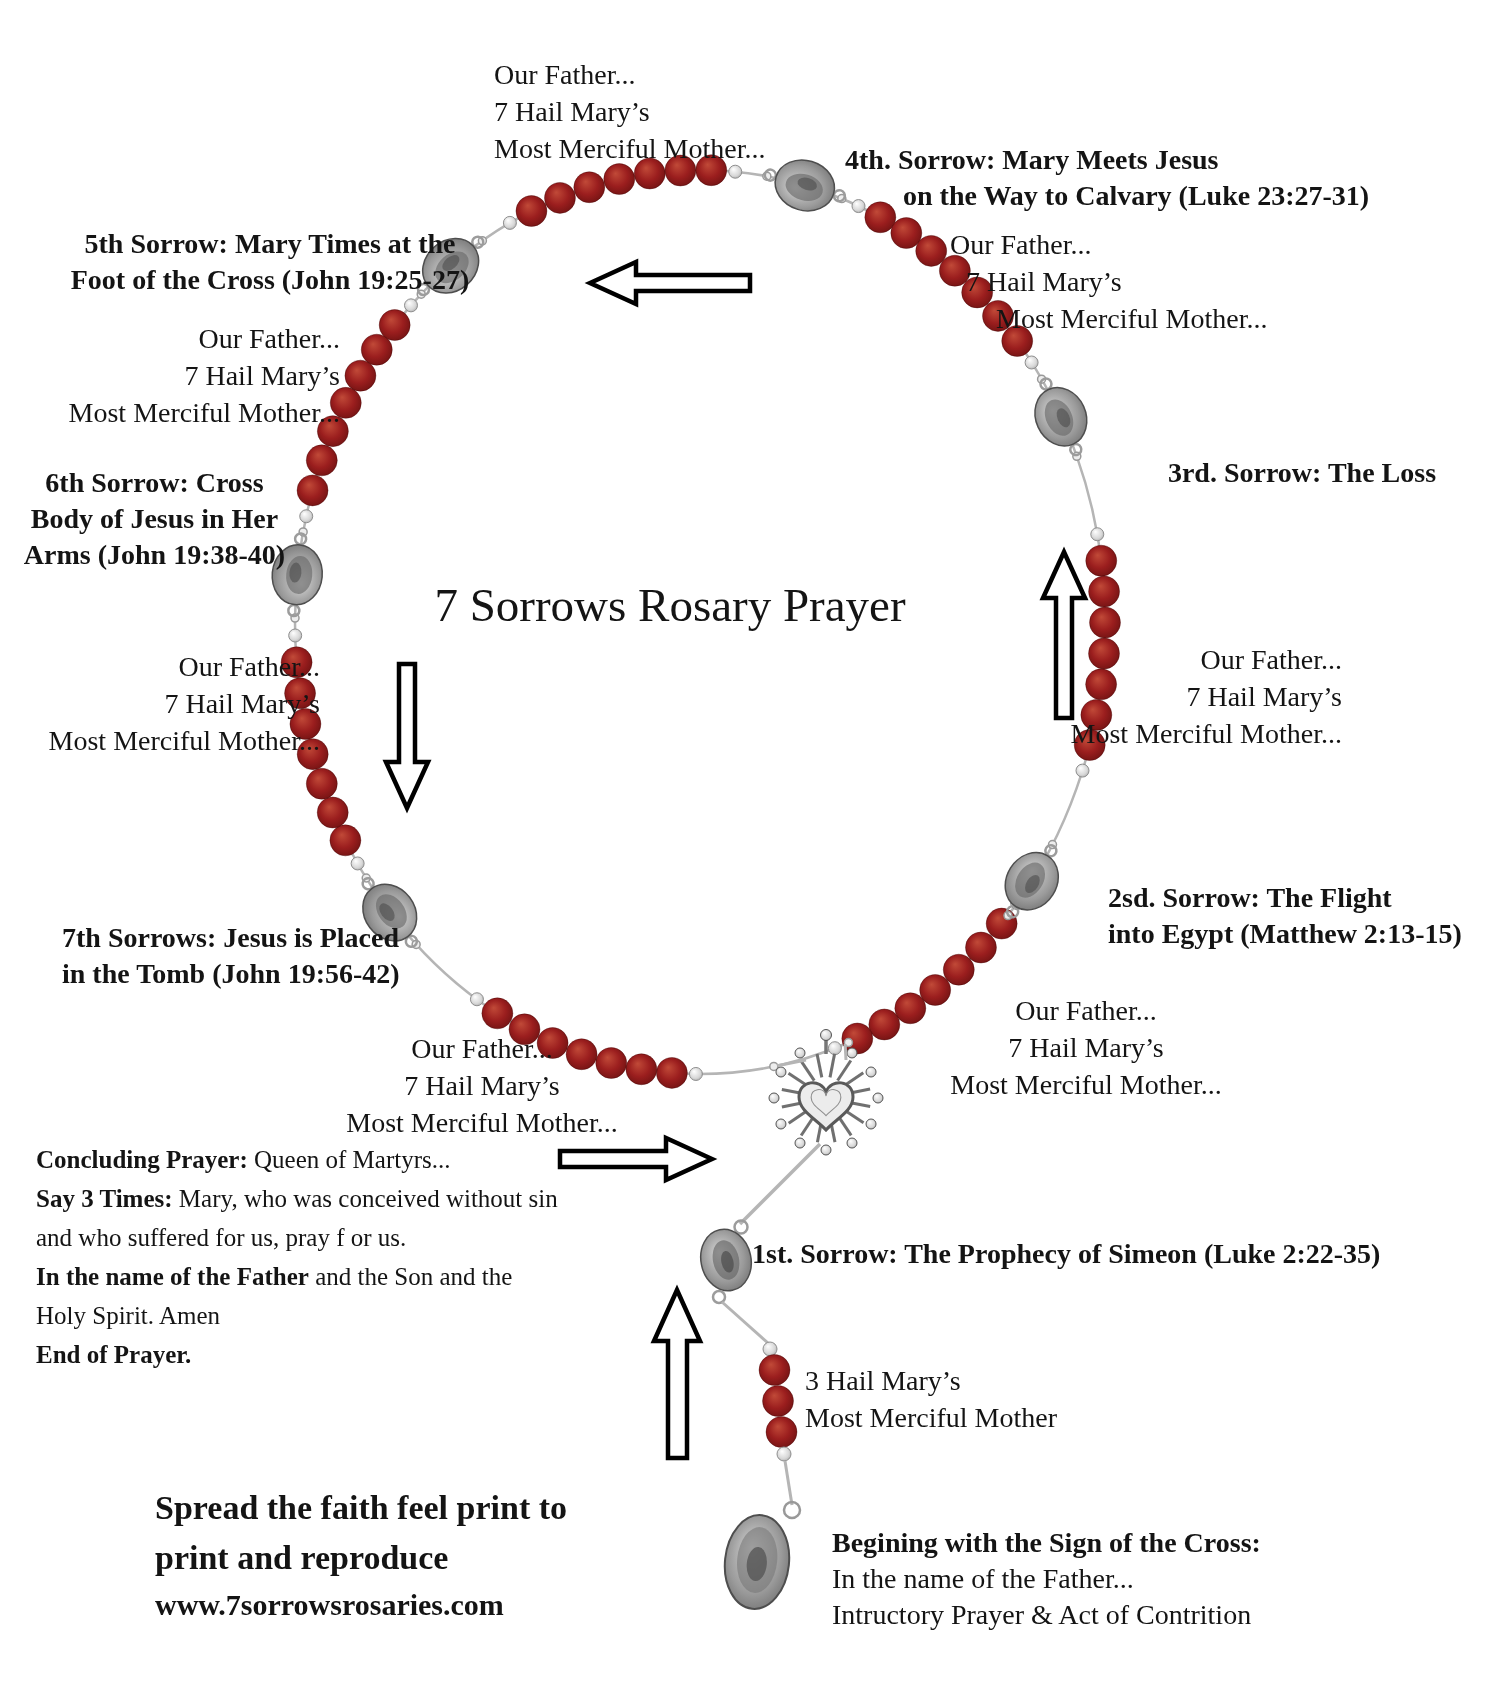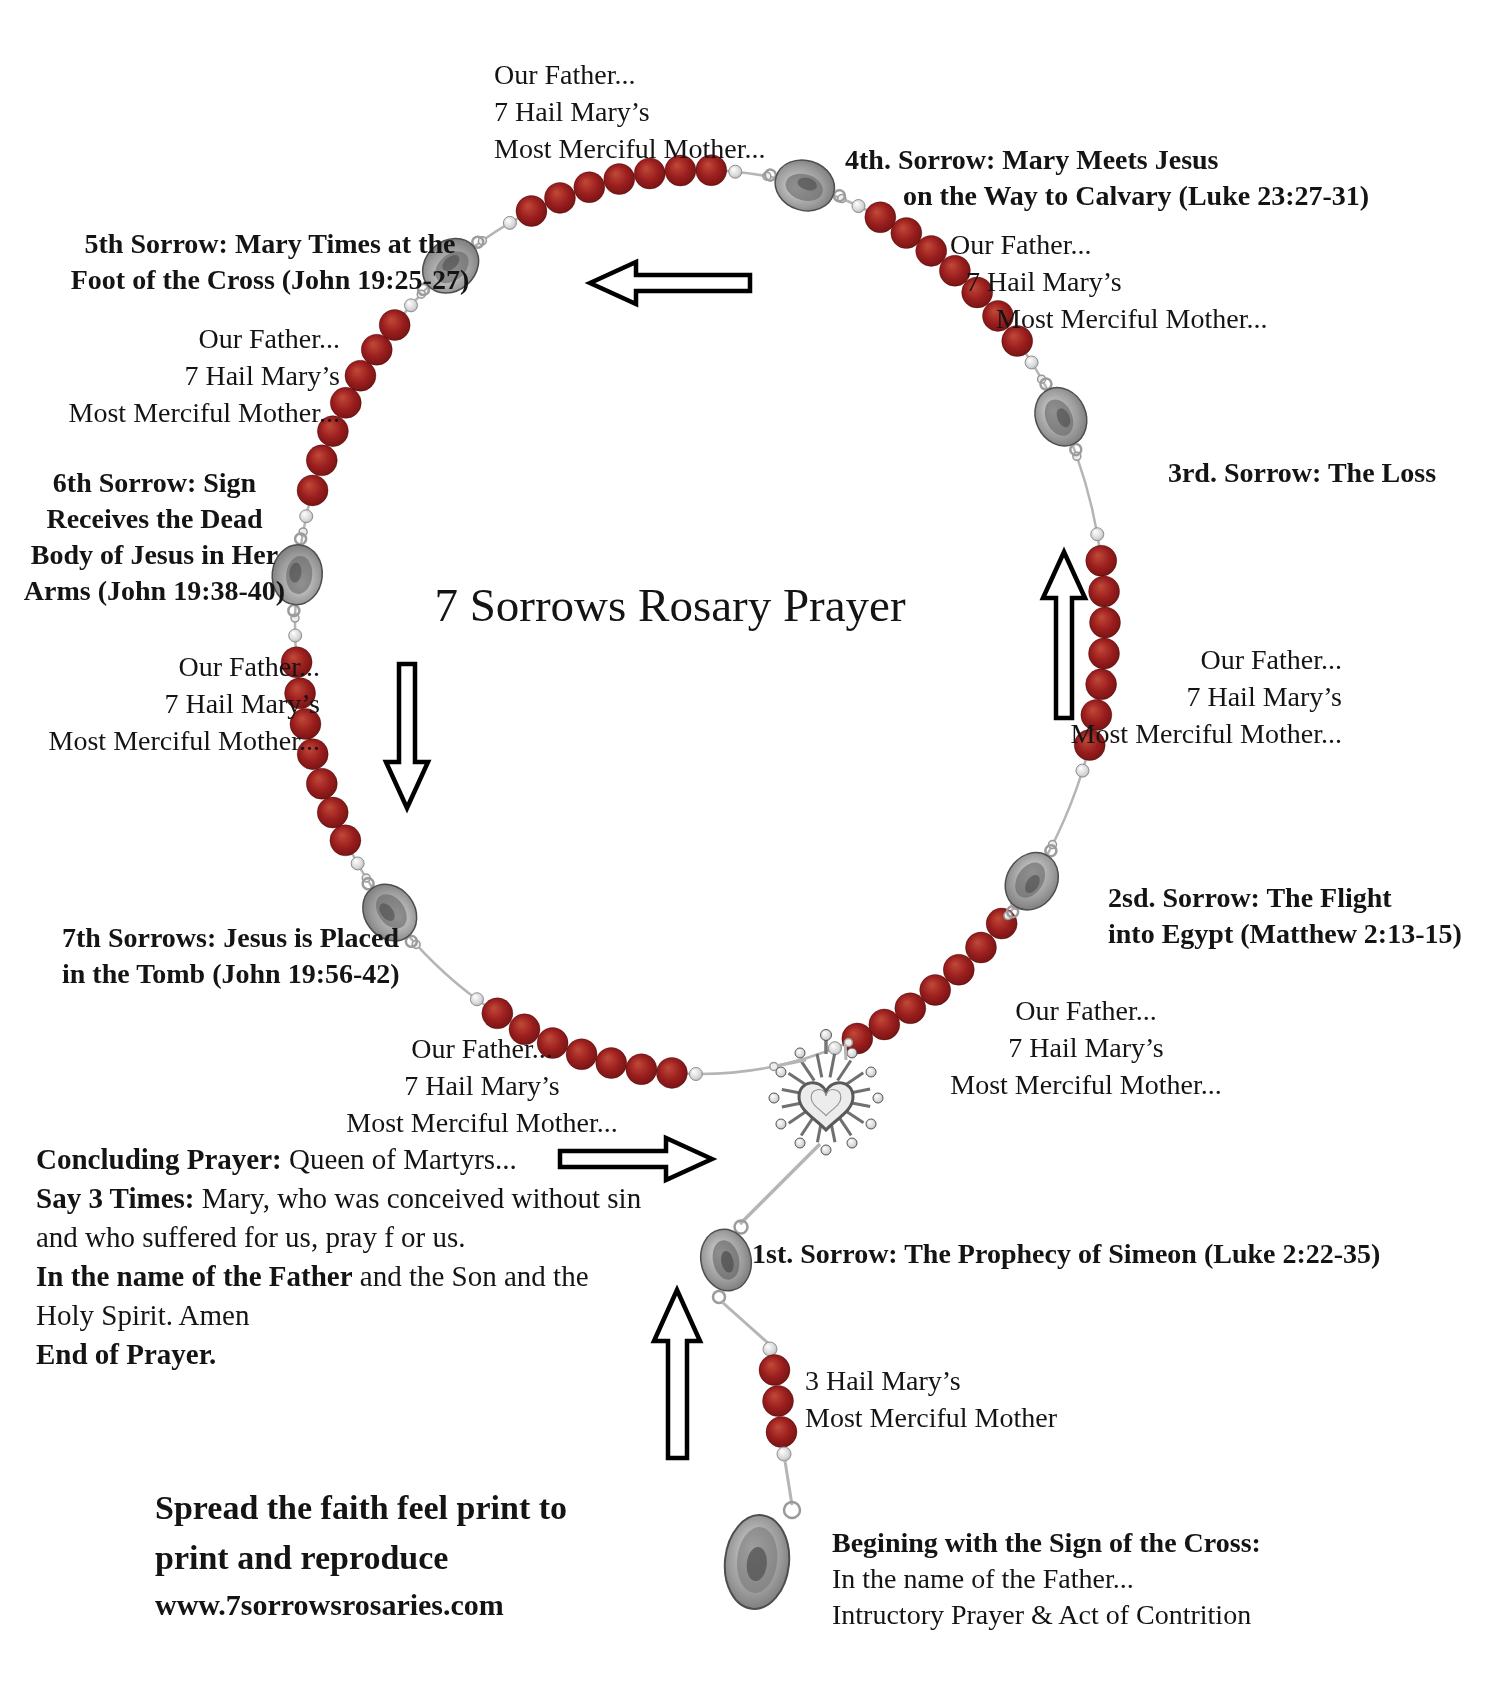--- a/index.html
+++ b/index.html
@@ -23,21 +23,21 @@
   #sorrow6{left:12px;top:465px;width:285px;}
   #sorrow3{left:1147px;top:455px;width:310px;}
   #prayer-right-mid{left:1040px;top:641px;width:302px;}
   #prayer-left-mid{left:8px;top:648px;width:312px;}
   #sorrow2{left:1108px;top:864px;margin-top:16px;}
   #sorrow7{left:62px;top:920px;}
   #prayer-bottom-right{left:936px;top:992px;width:300px;}
   #prayer-bottom-left{left:332px;top:1030px;width:300px;}
   #title{left:400px;top:578px;width:540px;font-size:47px;text-align:center;white-space:nowrap;}
   #concluding{left:36px;top:1140px;width:660px;}
-  #concluding .ln{font-size:29px;line-height:39px;white-space:nowrap;}
+  #concluding .ln{font-size:25px;line-height:39px;white-space:nowrap;}
   #sorrow1{left:752px;top:1238px;font-size:28px;font-weight:bold;white-space:nowrap;}
   #hail3{left:805px;top:1362px;}
   #beginning{left:793px;top:1525px;margin-left:39px;}
   #beginning .ln{font-size:28px;line-height:36px;white-space:nowrap;}
   #beginning .ln:first-child{font-weight:bold;}
   #footer{left:155px;top:1483px;}
   .footer-big{font-size:34px;font-weight:bold;line-height:50px;white-space:nowrap;}
   #footer-url{font-size:30px;font-weight:bold;line-height:44px;white-space:nowrap;}
 </style>
 </head>
@@ -286,22 +286,21 @@
     <div class="ln">Foot of the Cross (John 19:25-27)</div>
   </div>
 
   <div class="txt prayer ra" id="prayer-left-top">
     <div class="ln">Our Father...</div>
     <div class="ln">7 Hail Mary’s</div>
     <div class="ln">Most Merciful Mother...</div>
   </div>
 
   <div class="txt sorrow ca" id="sorrow6">
-    <div class="ln">6th Sorrow: Sign</div>
-    <div class="ln">Receives the Dead</div>
+    <div class="ln">6th Sorrow: Cross</div>
     <div class="ln">Body of Jesus in Her</div>
     <div class="ln">Arms (John 19:38-40)</div>
   </div>
 
   <div class="txt sorrow ca" id="sorrow3">
     <div class="ln">3rd. Sorrow: The Loss</div>
   </div>
 
   <div class="txt prayer ra" id="prayer-right-mid">
     <div class="ln">Our Father...</div>

